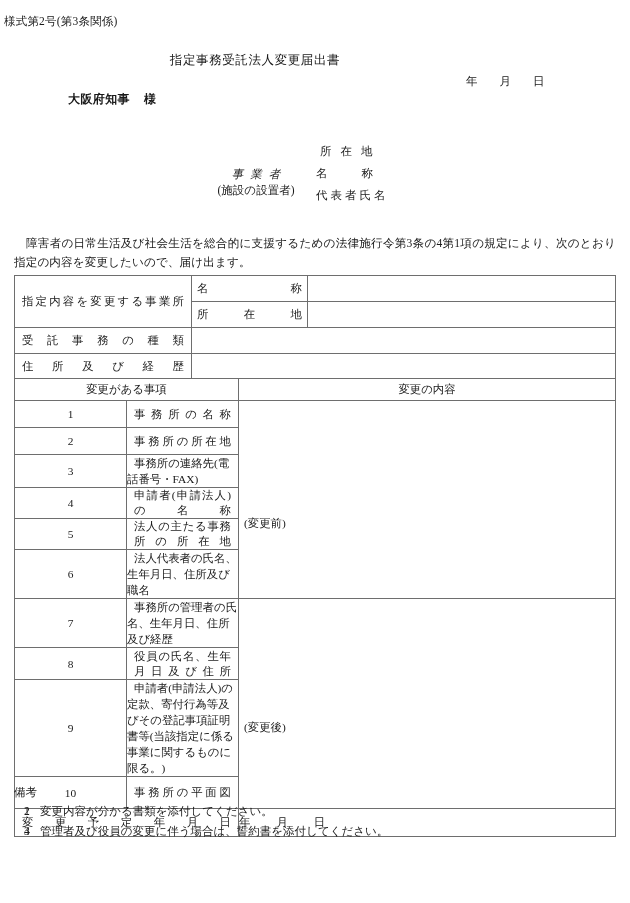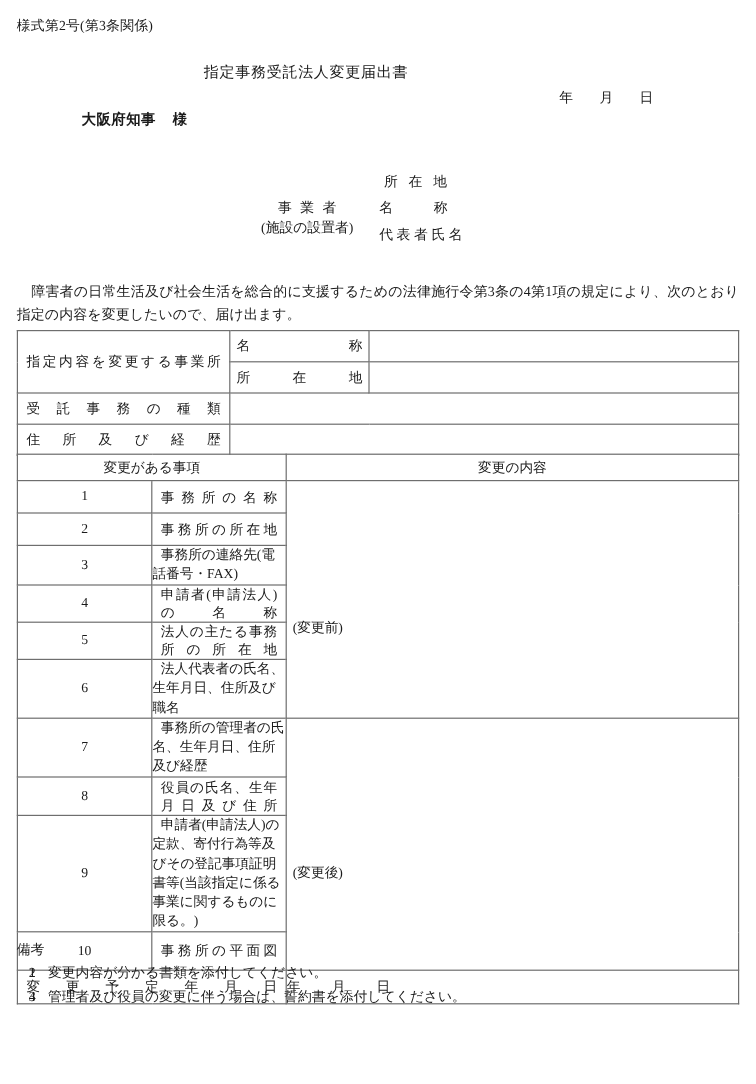--- a/index.html
+++ b/index.html
@@ -22,21 +22,21 @@
   .page {
     position: absolute;
     left: 0; top: 0;
     width: 630px;
     height: 903px;
   }
 
   
   .form-number {
     position: absolute;
-    left: 14px;
+    left: 4px;
     top: 14px;
     font-size: 11.5px;
     letter-spacing: 0.2px;
     white-space: nowrap;
   }
   .doc-title {
     position: absolute;
     left: 0;
     top: 52px;
     width: 510px;
@@ -78,20 +78,21 @@
     top: 22px;
     width: 112px;
     text-align: center;
     font-size: 11.5px;
     line-height: 16px;
   }
   .applicant .label-col .l1 {
     letter-spacing: 7px;
     padding-left: 7px;
     display: block;
+    font-style: italic;
   }
   .applicant .label-col .l2 {
     display: block;
     letter-spacing: 0px;
   }
   .applicant .field {
     position: absolute;
     left: 116px;
     width: 106px;
     font-size: 11.5px;

